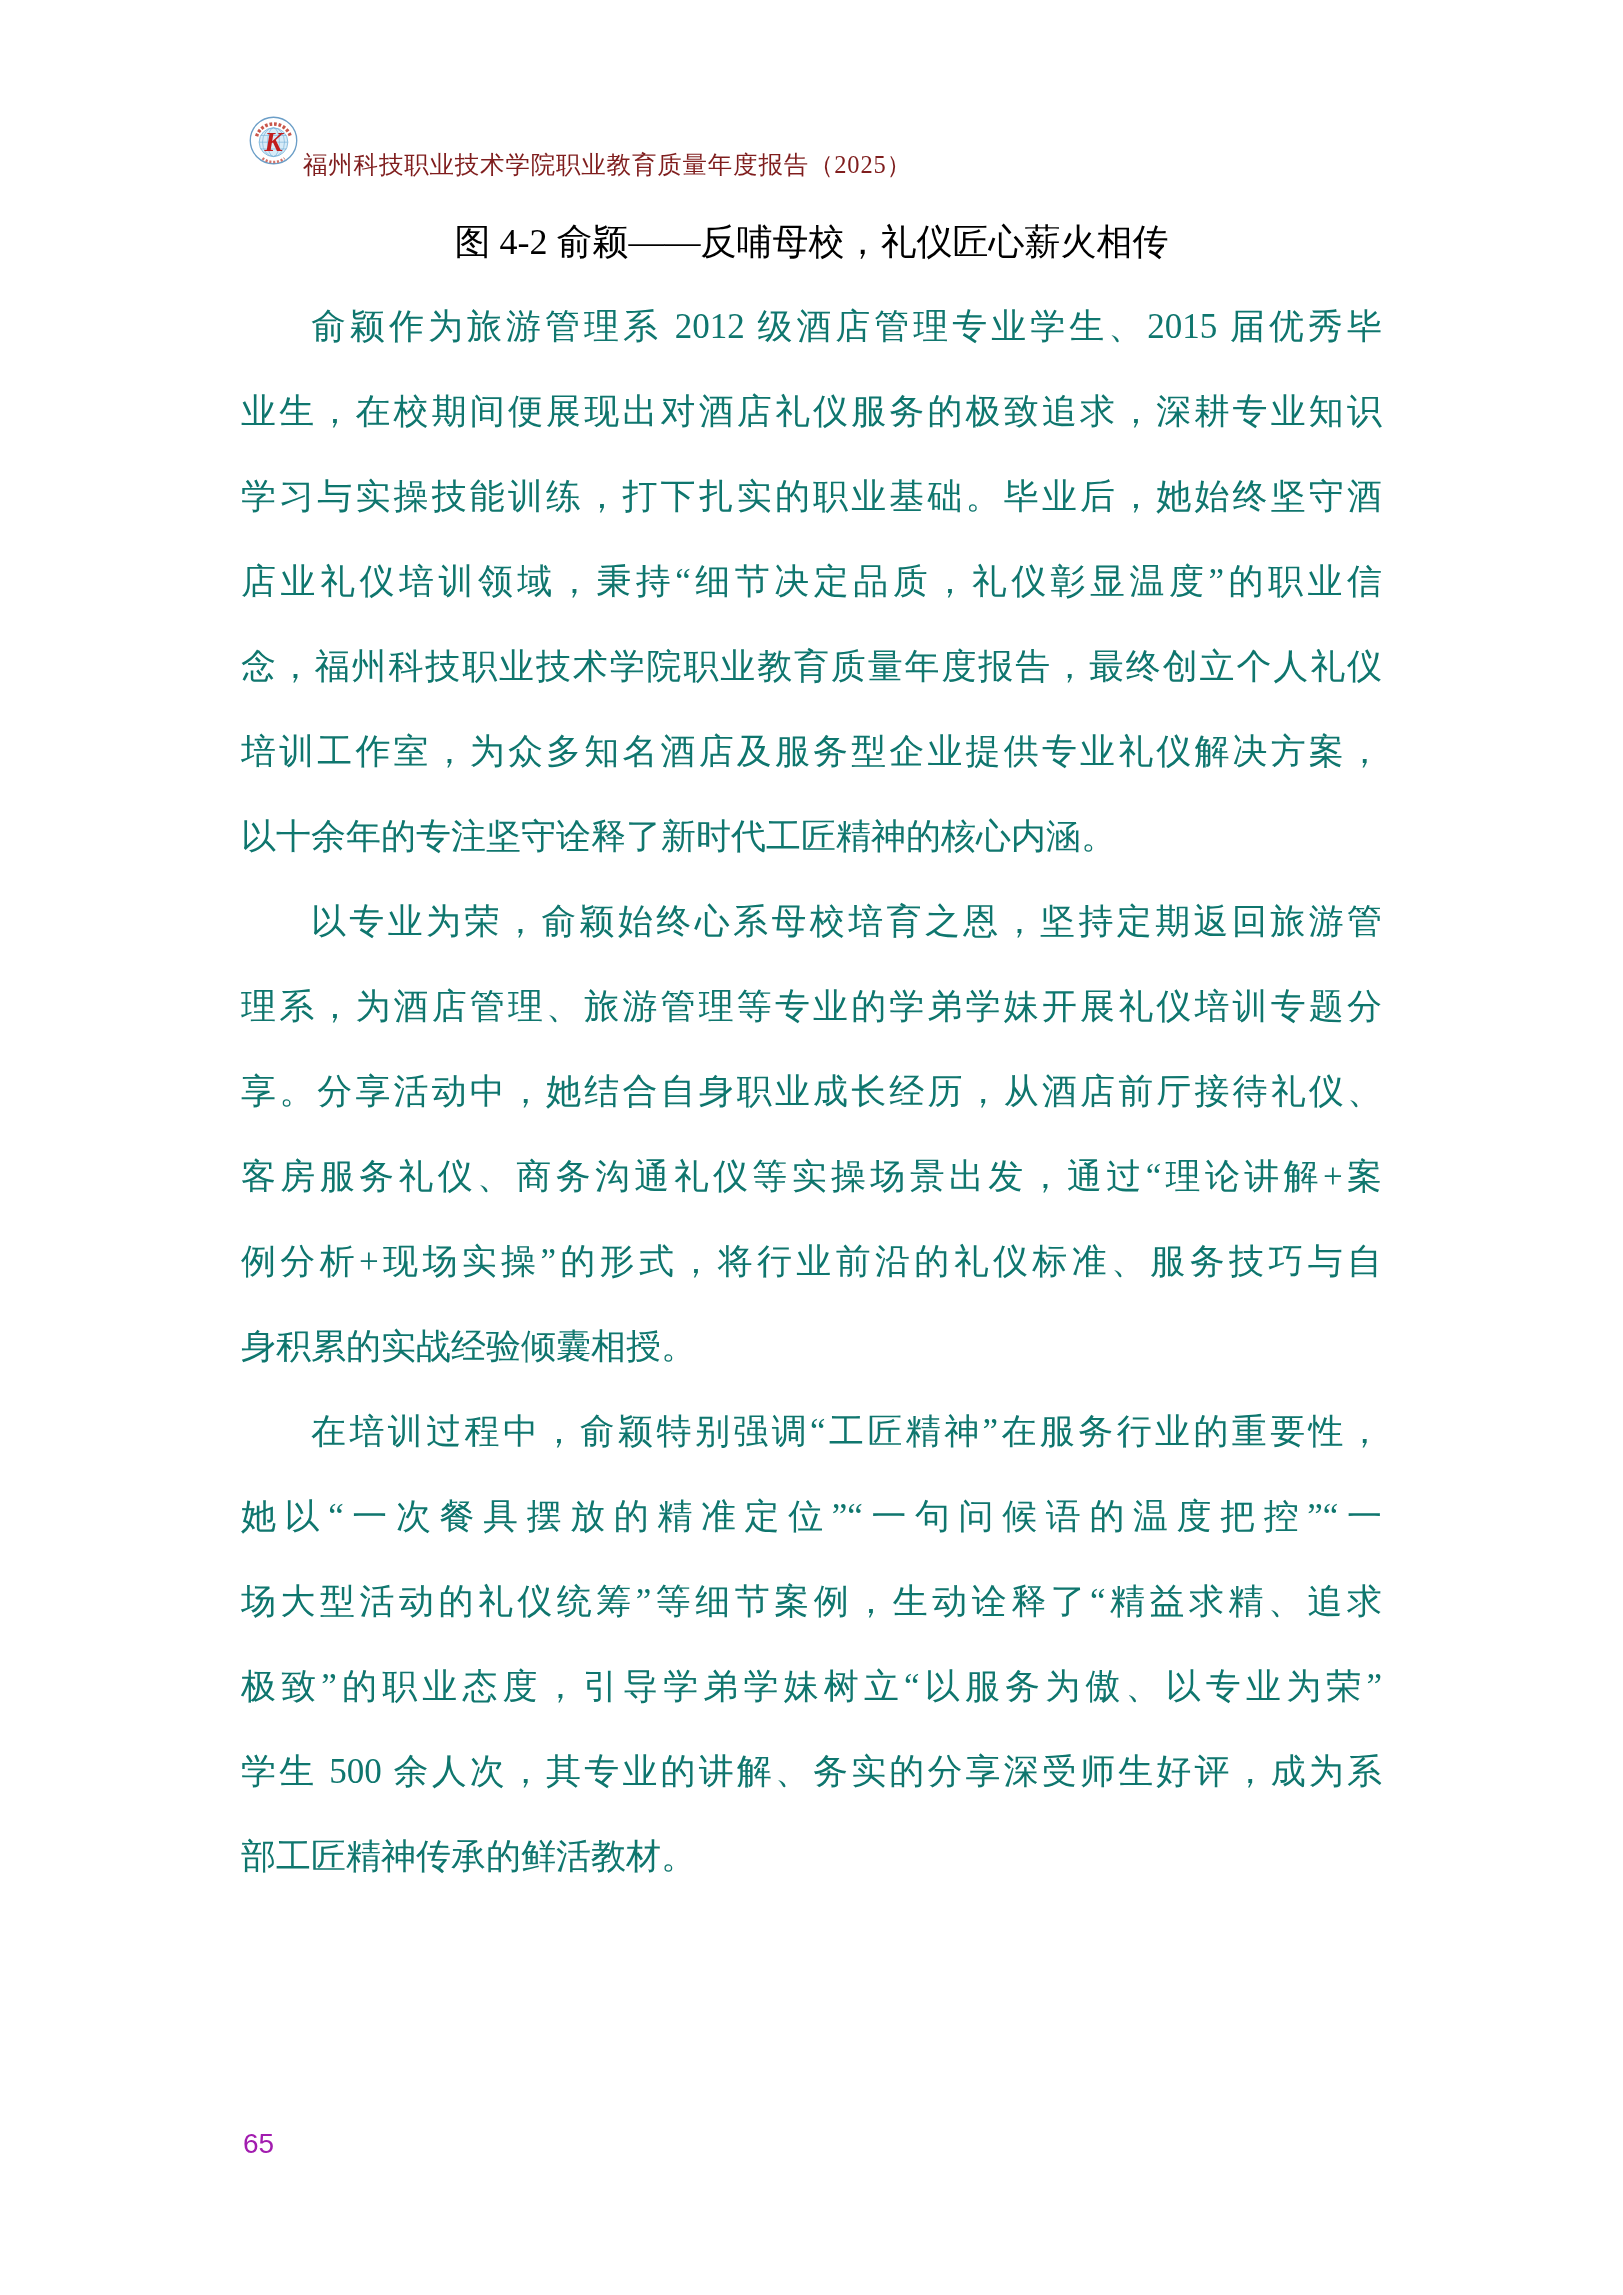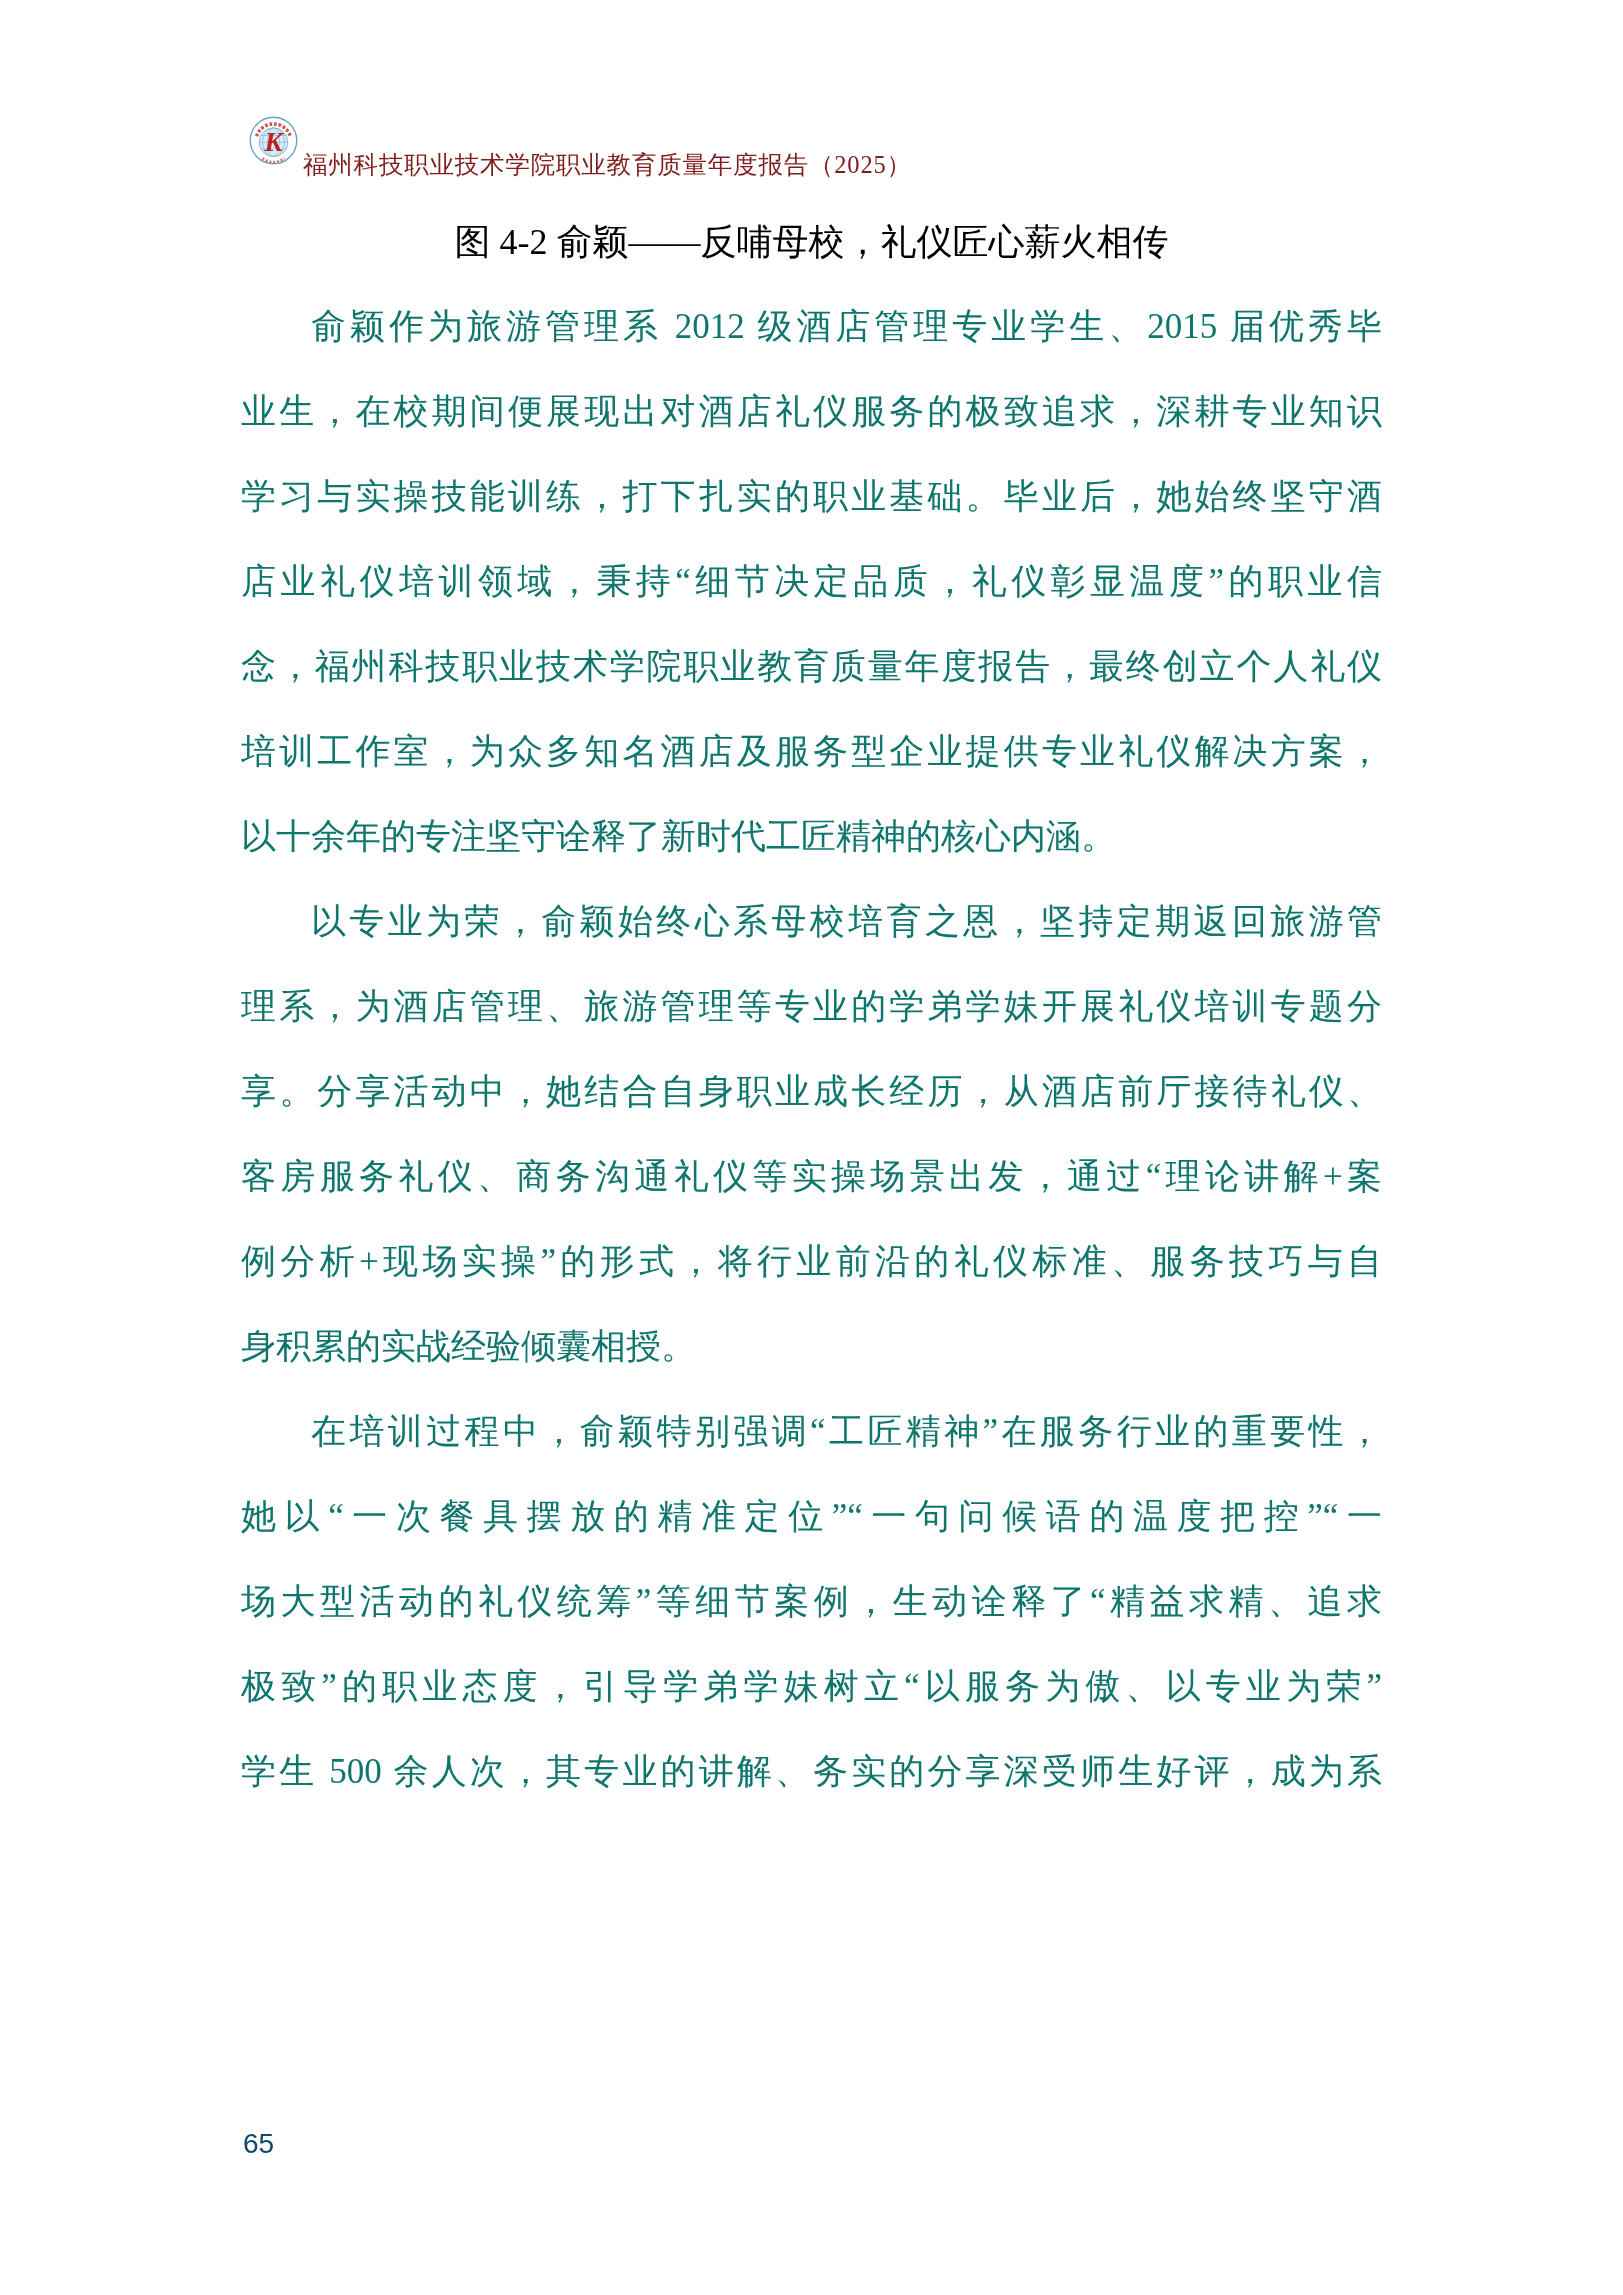--- a/index.html
+++ b/index.html
@@ -59,21 +59,21 @@
   }
   .line.first { text-indent: 2em; }
   .line.last  { text-align-last: left; }
   .page-number {
     position: absolute;
     top: 2127px;
     left: 243px;
     font-size: 28px;
     line-height: 34px;
     font-family: "Liberation Sans", "DejaVu Sans", sans-serif;
-    color: #0c4a6e;
+    color: #a21caf;
   }
 </style>
 </head>
 <body>
 
 <div class="page">
 
   <span class="logo">
     <svg width="49" height="49" viewBox="0 0 58 58" xmlns="http://www.w3.org/2000/svg">
       <circle cx="29" cy="29" r="27.5" fill="#ffffff" stroke="#6b9ec7" stroke-width="1.6"></circle>
@@ -105,18 +105,19 @@
       <div class="line">理系，为酒店管理、旅游管理等专业的学弟学妹开展礼仪培训专题分</div>
       <div class="line">享。分享活动中，她结合自身职业成长经历，从酒店前厅接待礼仪、</div>
       <div class="line">客房服务礼仪、商务沟通礼仪等实操场景出发，通过“理论讲解+案</div>
       <div class="line">例分析+现场实操”的形式，将行业前沿的礼仪标准、服务技巧与自</div>
       <div class="line last">身积累的实战经验倾囊相授。</div>
       <div class="line first">在培训过程中，俞颖特别强调“工匠精神”在服务行业的重要性，</div>
       <div class="line">她以“一次餐具摆放的精准定位”“一句问候语的温度把控”“一</div>
       <div class="line">场大型活动的礼仪统筹”等细节案例，生动诠释了“精益求精、追求</div>
       <div class="line">极致”的职业态度，引导学弟学妹树立“以服务为傲、以专业为荣”</div>
       <div class="line">学生 500 余人次，其专业的讲解、务实的分享深受师生好评，成为系</div>
+      <div class="line last">部工匠精神传承的鲜活教材。</div>
     </div>
 
   <div class="page-number">65</div>
 
 </div>
 
 
 </body></html>

